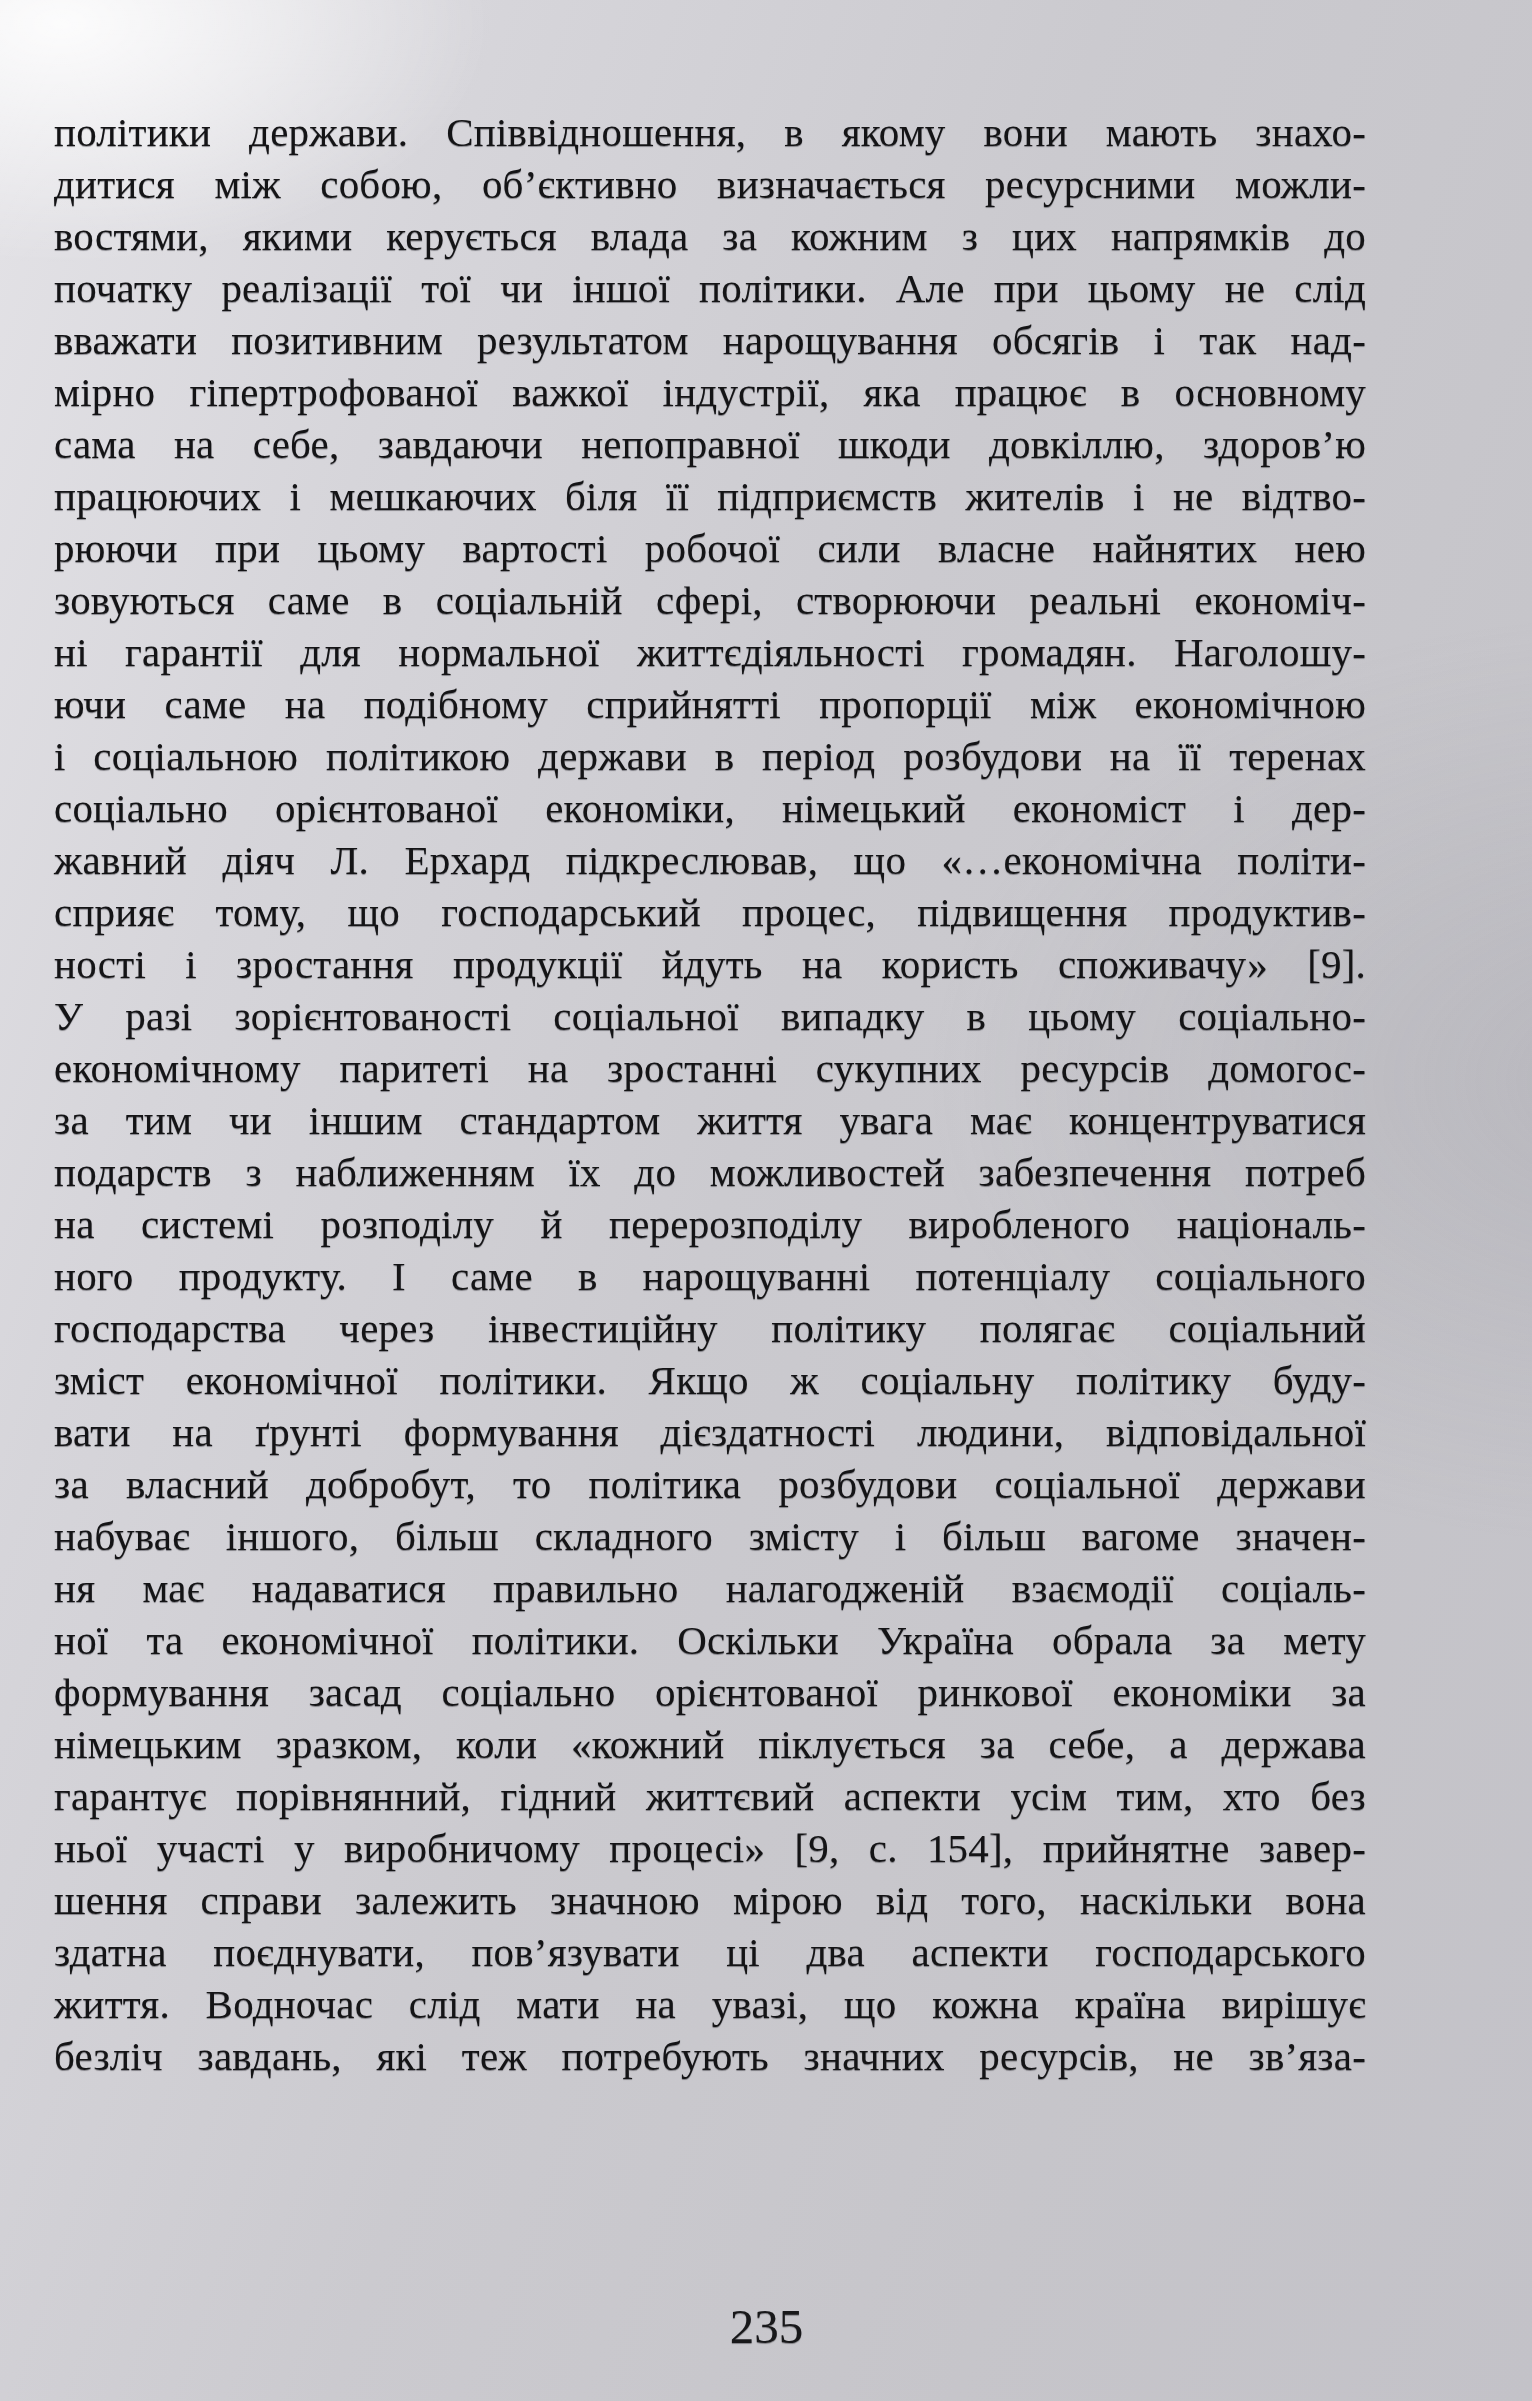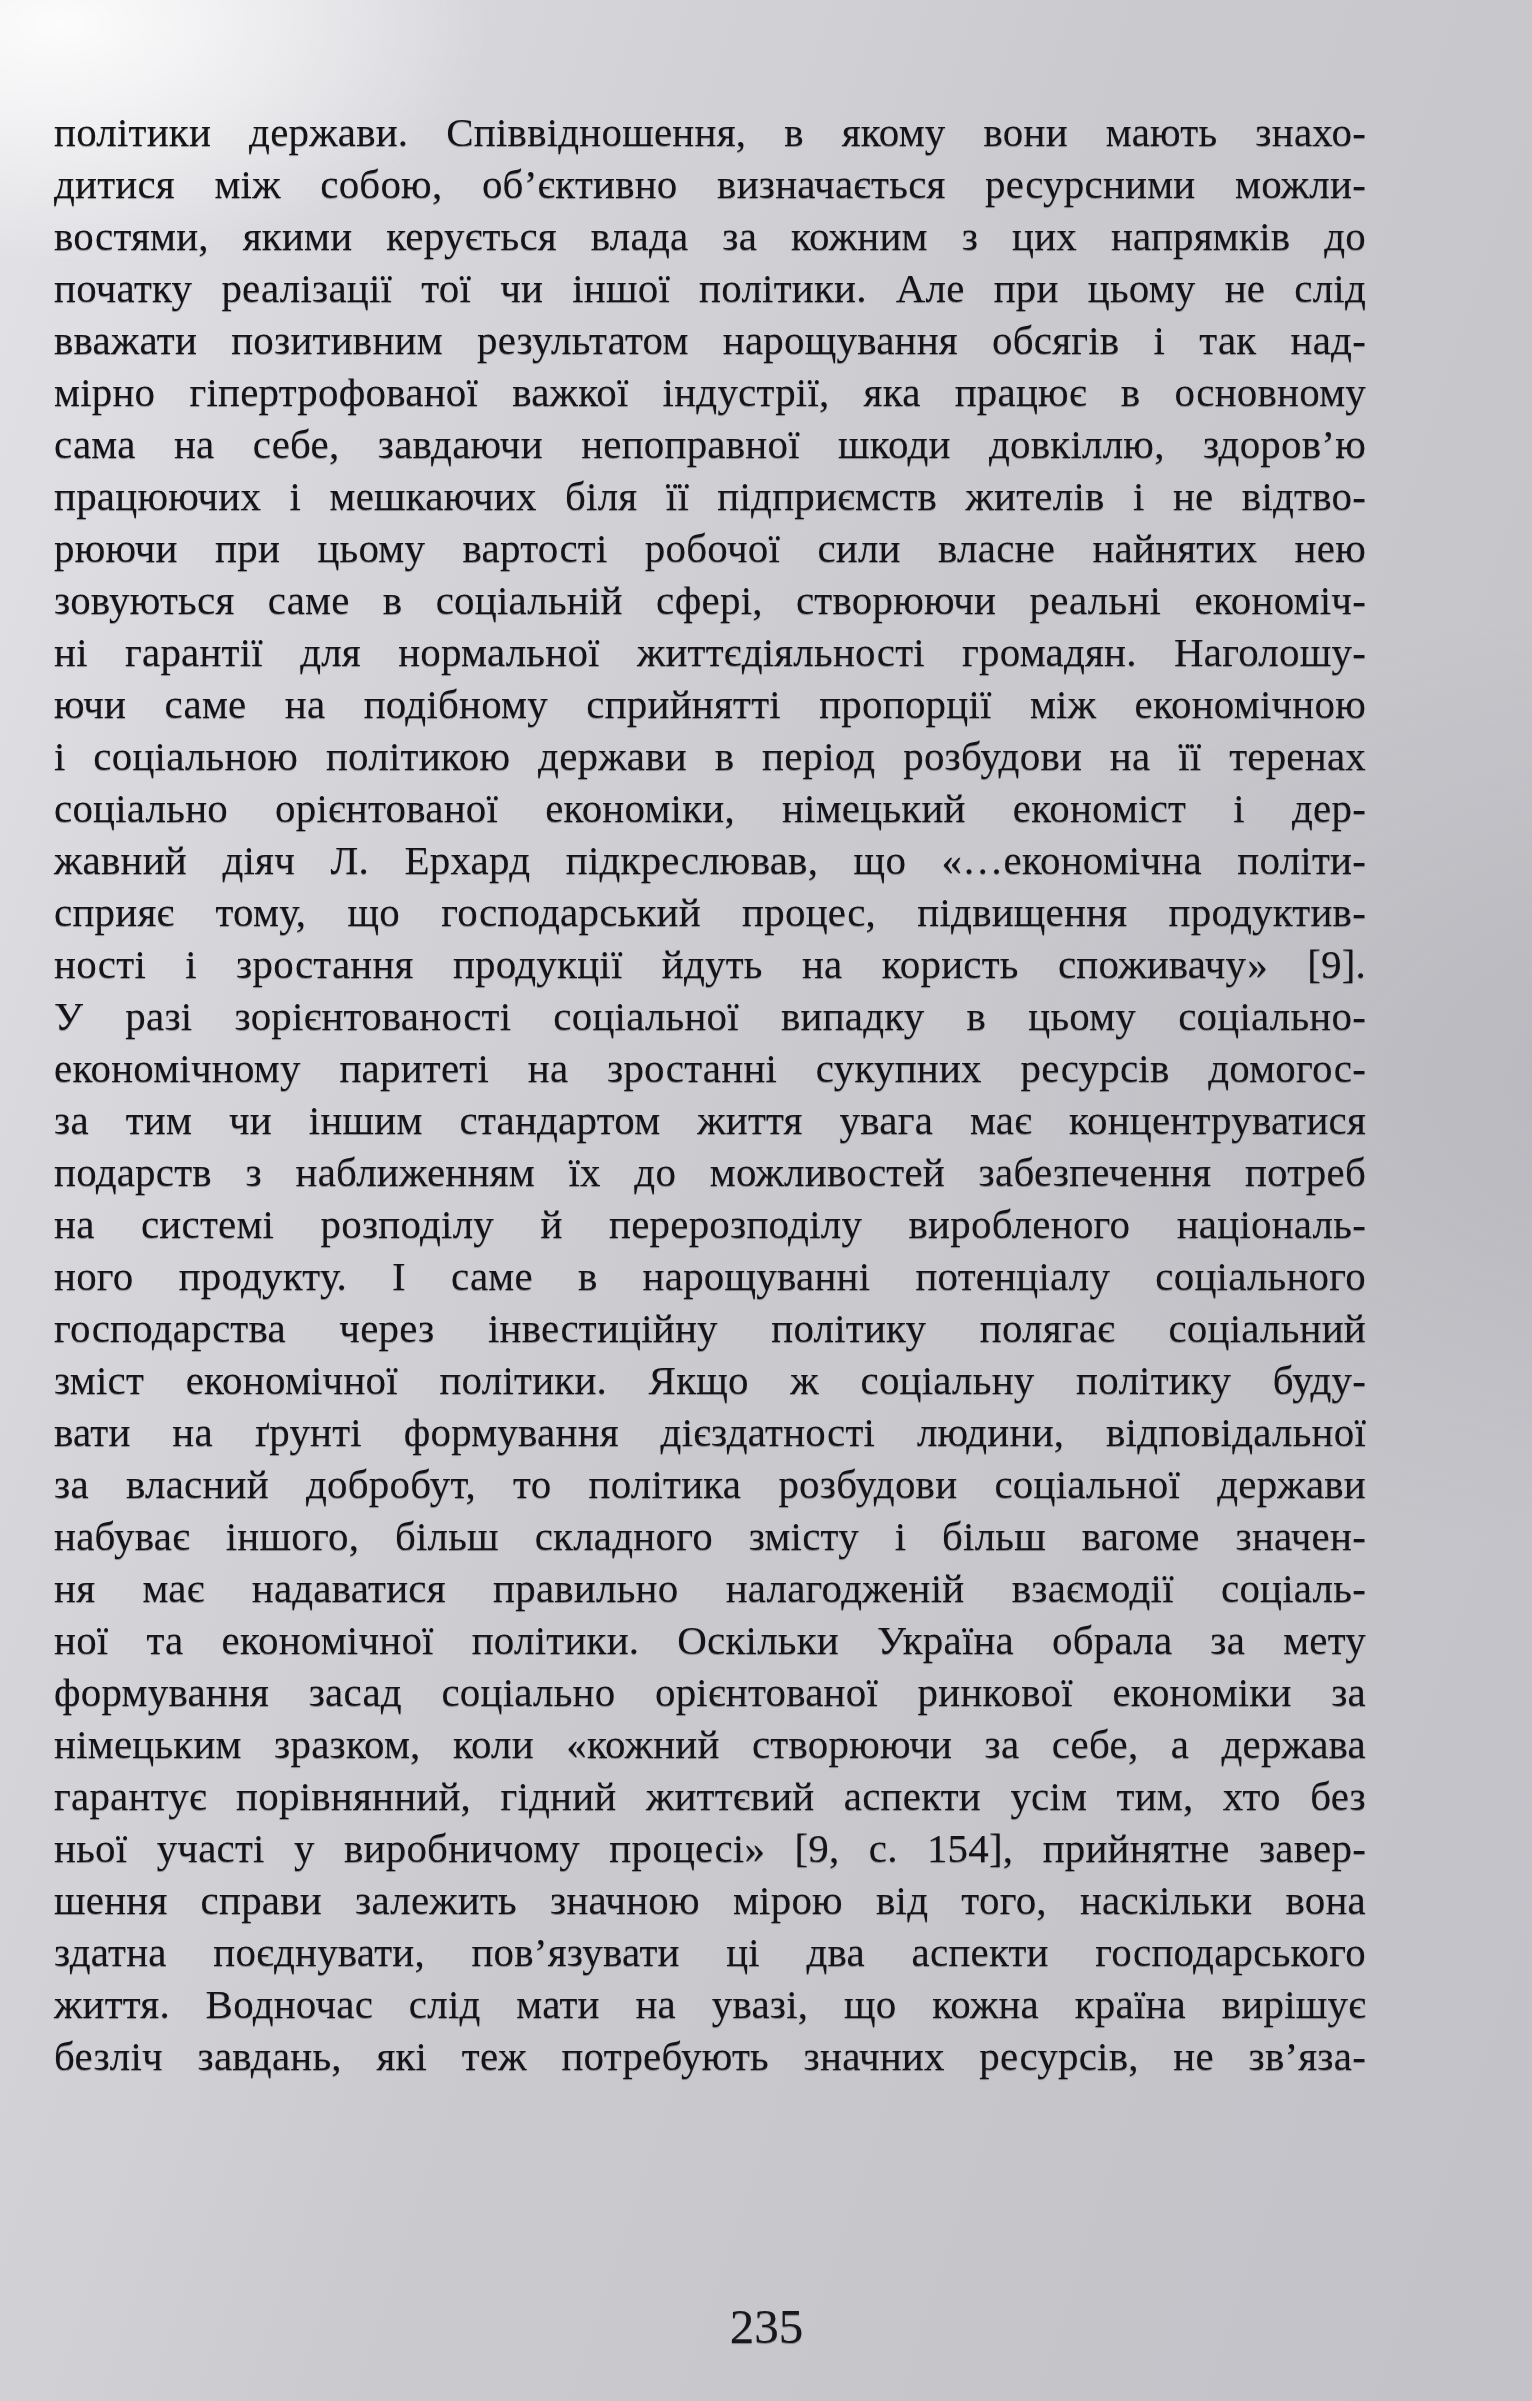--- a/index.html
+++ b/index.html
@@ -83,21 +83,21 @@
       <div class="line">на системі розподілу й перерозподілу виробленого національ-</div>
       <div class="line">ного продукту. І саме в нарощуванні потенціалу соціального</div>
       <div class="line">господарства через інвестиційну політику полягає соціальний</div>
       <div class="line">зміст економічної політики. Якщо ж соціальну політику буду-</div>
       <div class="line">вати на ґрунті формування дієздатності людини, відповідальної</div>
       <div class="line">за власний добробут, то політика розбудови соціальної держави</div>
       <div class="line">набуває іншого, більш складного змісту і більш вагоме значен-</div>
       <div class="line">ня має надаватися правильно налагодженій взаємодії соціаль-</div>
       <div class="line">ної та економічної політики. Оскільки Україна обрала за мету</div>
       <div class="line">формування засад соціально орієнтованої ринкової економіки за</div>
-      <div class="line">німецьким зразком, коли «кожний створюючи за себе, а держава</div>
+      <div class="line">німецьким зразком, коли «кожний піклується за себе, а держава</div>
       <div class="line">гарантує порівнянний, гідний життєвий аспекти усім тим, хто без</div>
       <div class="line">ньої участі у виробничому процесі» [9, с. 154], прийнятне завер-</div>
       <div class="line">шення справи залежить значною мірою від того, наскільки вона</div>
       <div class="line">здатна поєднувати, пов’язувати ці два аспекти господарського</div>
       <div class="line">життя. Водночас слід мати на увазі, що кожна країна вирішує</div>
       <div class="line">безліч завдань, які теж потребують значних ресурсів, не зв’яза-</div>
     </div>
   <div class="pagenum">235</div>
 </div>
 

